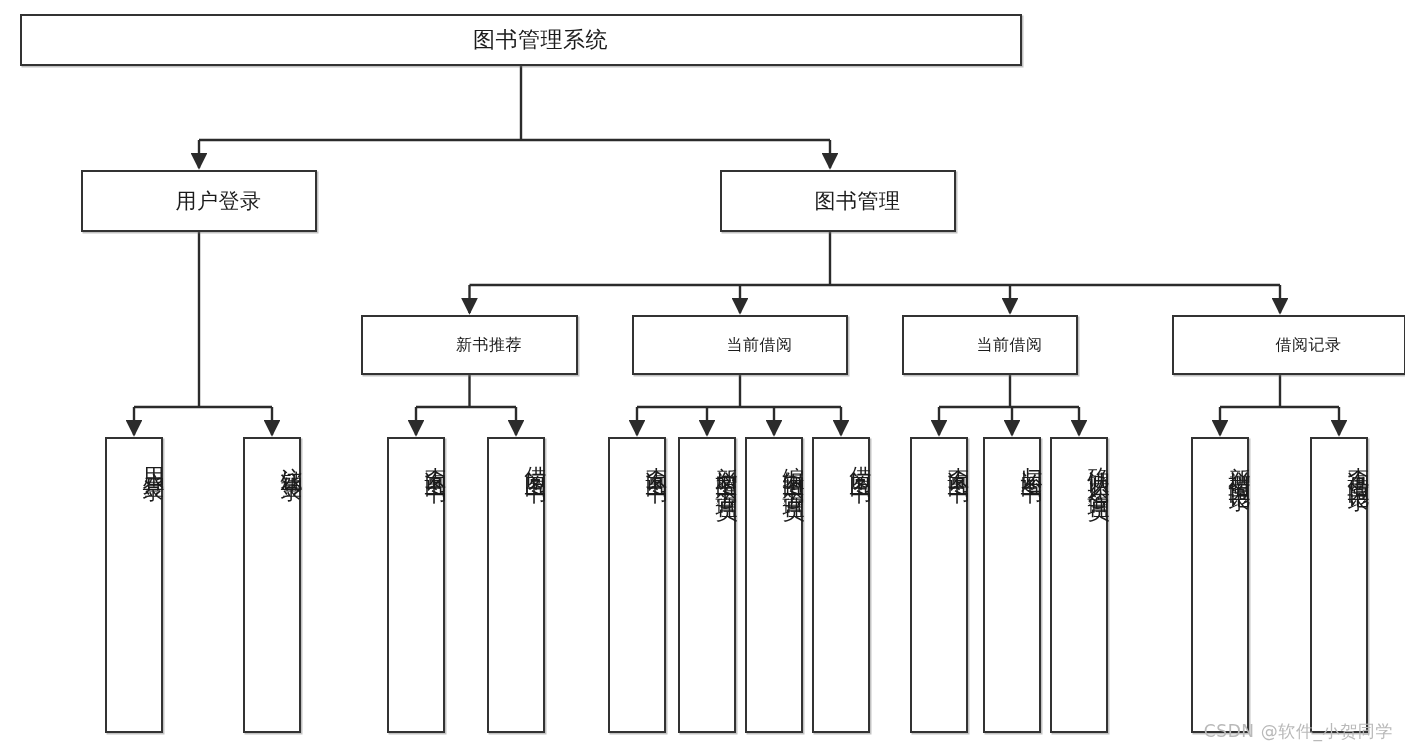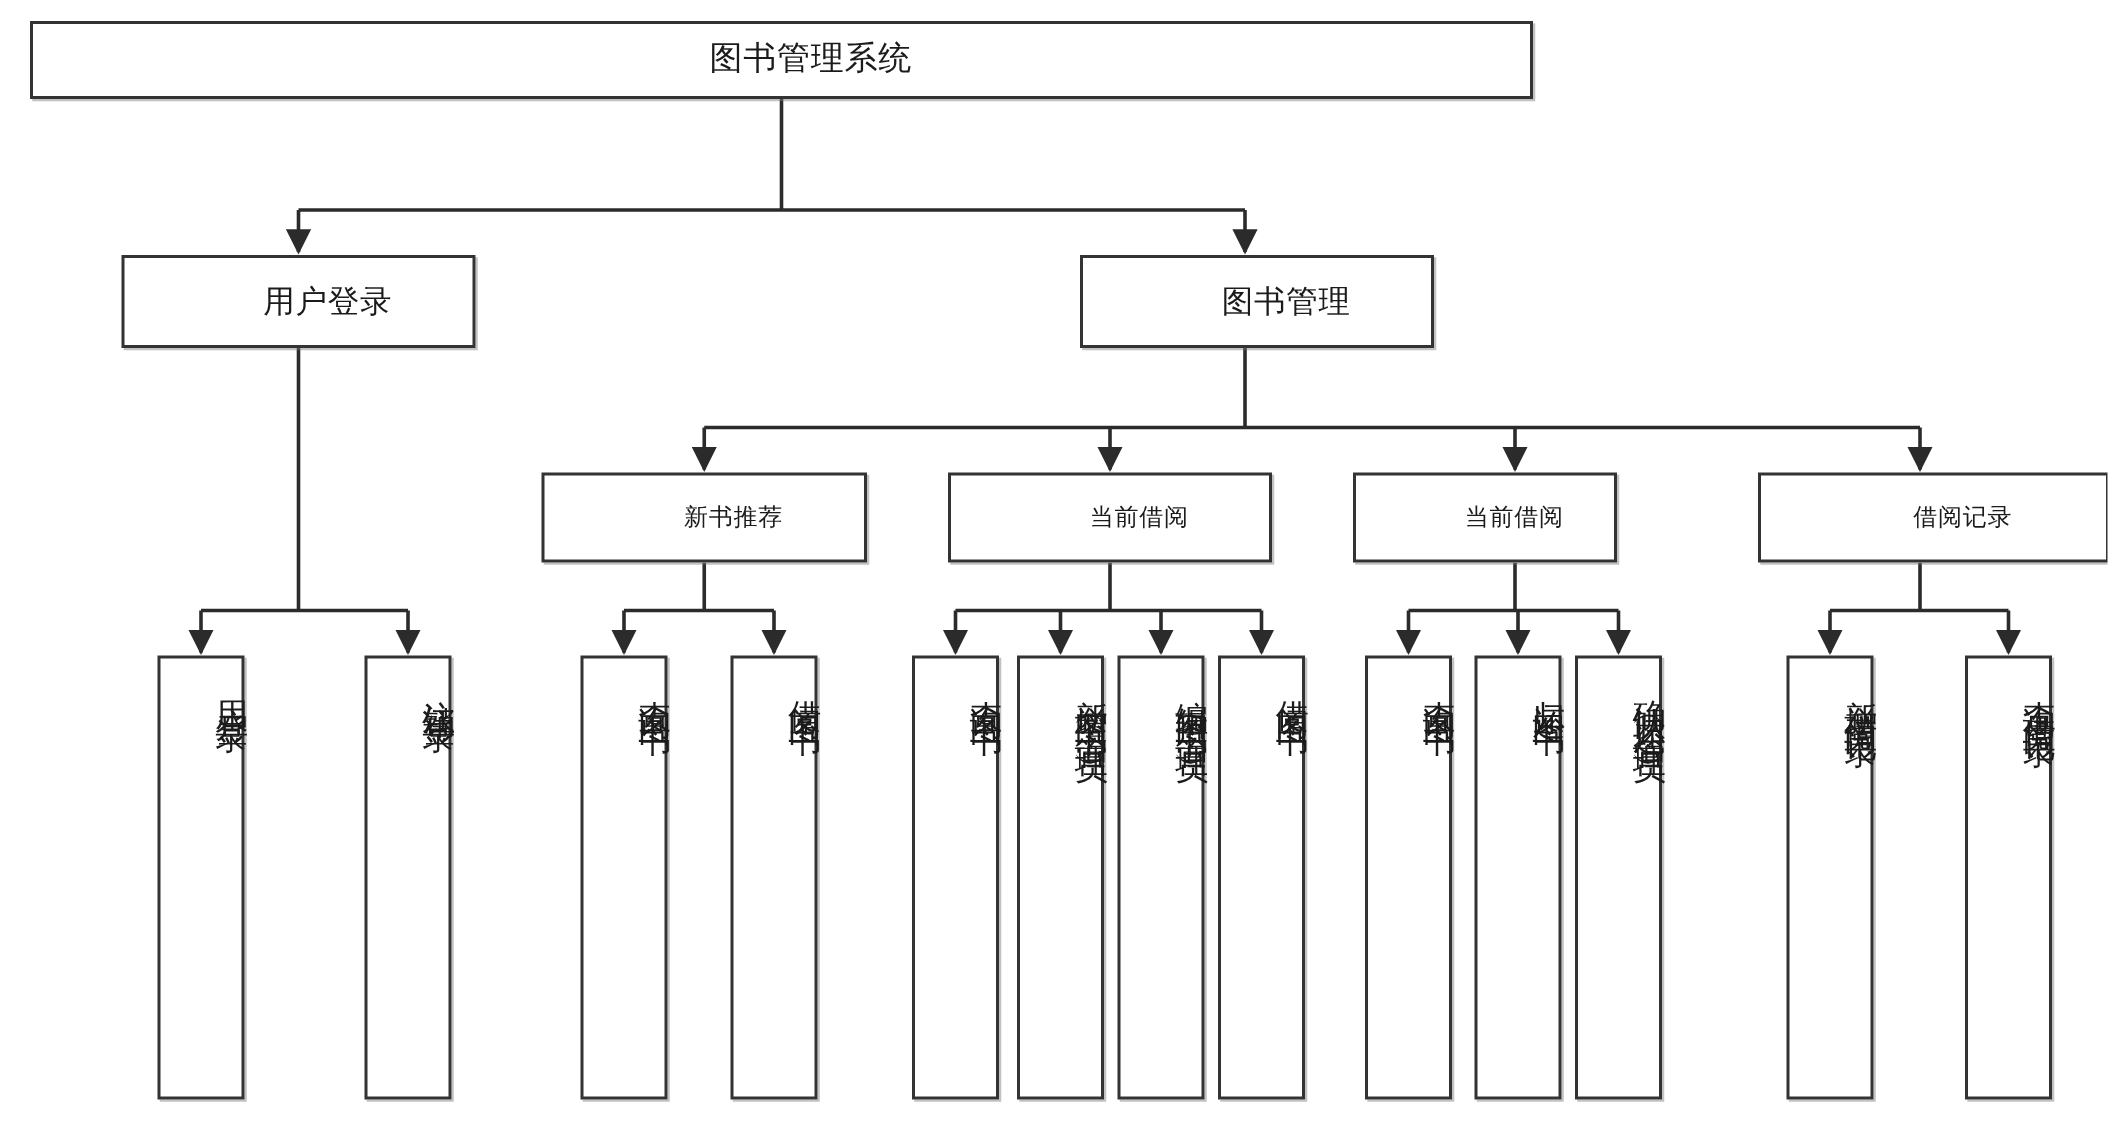--- a/index.html
+++ b/index.html
@@ -182,13 +182,14 @@
         <span class="node-label">确认归还（管理员）</span>
       </div>
       <div class="node-box level3 vertical" style="left: 1191px; top: 437px; width: 58px; height: 296px;">
         <span class="node-label">新增借阅记录</span>
       </div>
       <div class="node-box level3 vertical" style="left: 1310px; top: 437px; width: 58px; height: 296px;">
         <span class="node-label">查询借阅记录</span>
       </div>
     </div>
 
+  <div id="watermark">CSDN @软件_小贺同学</div>
 </div>
 
 </body></html>

